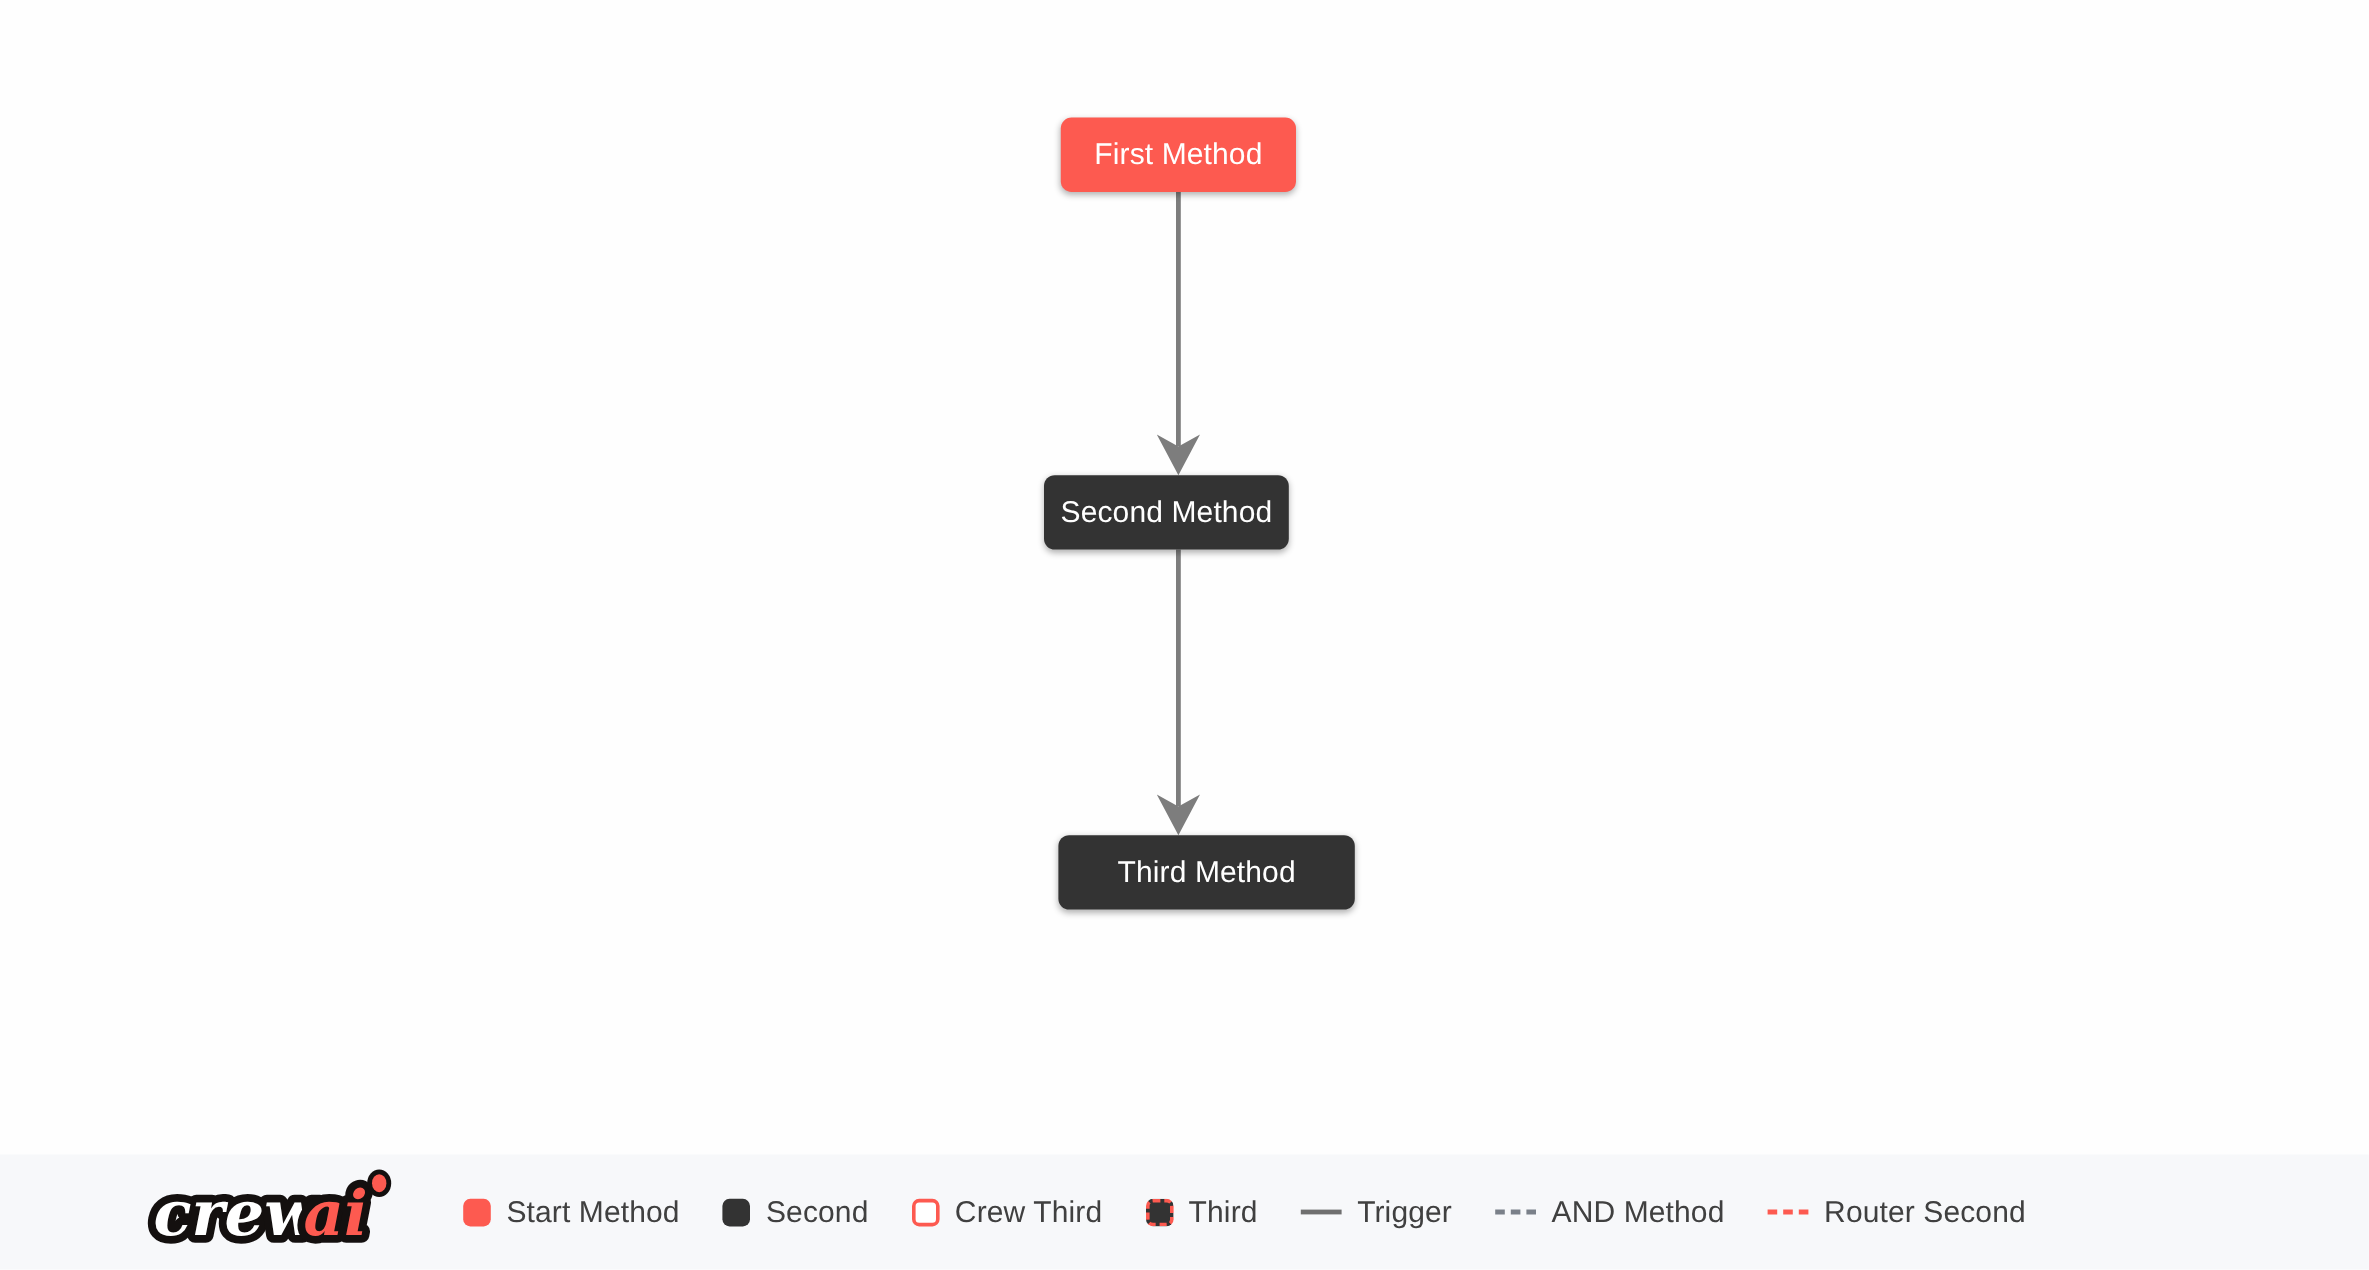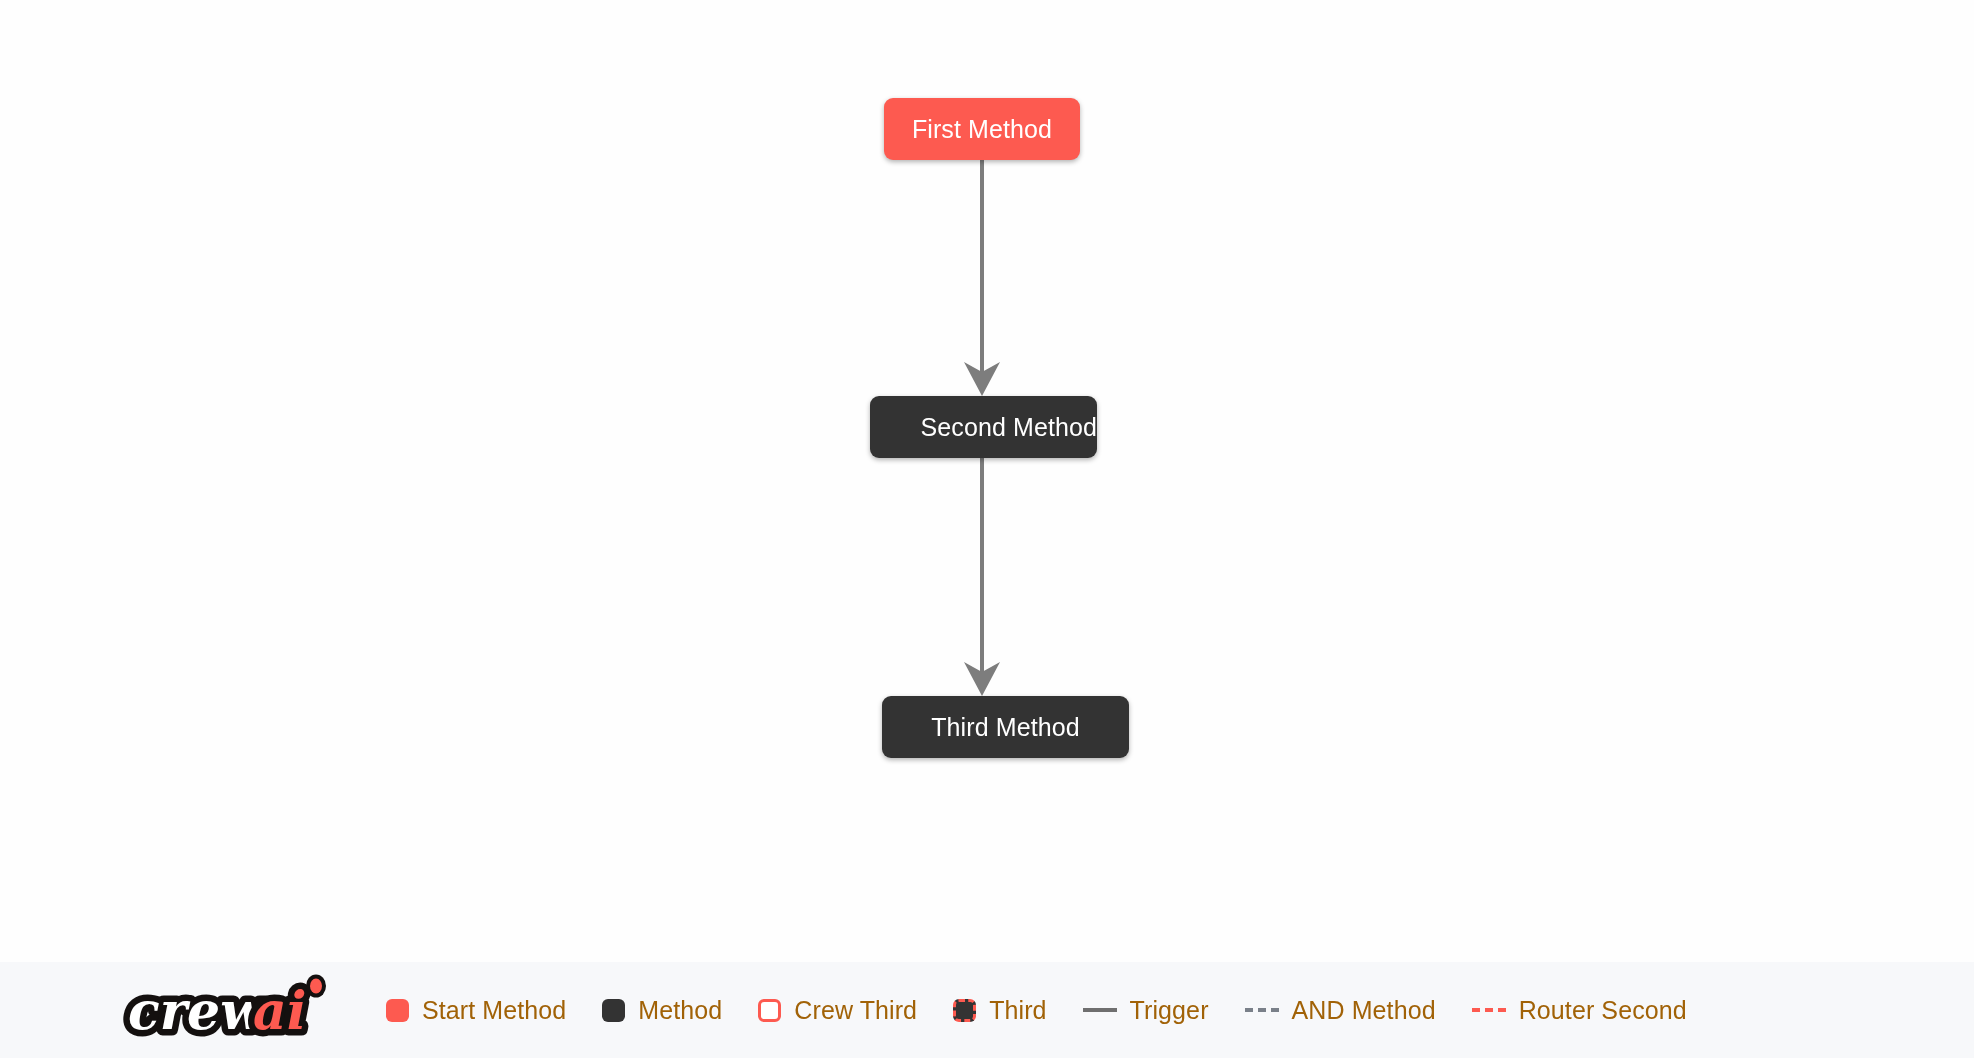--- a/index.html
+++ b/index.html
@@ -75,21 +75,21 @@
   }
 
   .legend-item {
     display: flex;
     align-items: center;
     margin-right: 36px;
     flex: none;
   }
   .legend-label {
     font-size: 25px;
-    color: #a16207;
+    color: #404040;
     white-space: nowrap;
     letter-spacing: 0.1px;
   }
 
   .swatch {
     width: 23px;
     height: 23px;
     border-radius: 6px;
     box-sizing: border-box;
     margin-right: 13px;
@@ -132,21 +132,21 @@
     <g>
       <line x1="982" y1="458" x2="982" y2="672" stroke="#7d7d7d" stroke-width="4"></line>
       <path d="M 982 696 L 964 662 L 982 672 L 1000 662 Z" fill="#7d7d7d"></path>
     </g>
   </svg>
 
   <div class="flow-node node-start" style="left:884px; top:98px; width:196px; height:62px;">
     <span>First Method</span>
   </div>
 
-  <div class="flow-node node-method" style="left:870px; top:396px; width:227px; height:62px;justify-content:flex-end;">
+  <div class="flow-node node-method" style="left:870px; top:396px; width:204px; height:62px;">
     <span>Second Method</span>
   </div>
 
   <div class="flow-node node-method" style="left:882px; top:696px; width:247px; height:62px;">
     <span>Third Method</span>
   </div>
 
 </div>
 
 <div id="legend-bar">
@@ -164,21 +164,21 @@
     <ellipse cx="196" cy="13" rx="6" ry="7.5" fill="#fd5a50"></ellipse>
   </svg>
 
   <div class="legend-item">
     <span class="swatch swatch-start"></span>
     <span class="legend-label">Start Method</span>
   </div>
 
   <div class="legend-item">
     <span class="swatch swatch-method"></span>
-    <span class="legend-label">Method</span>
+    <span class="legend-label">Second</span>
   </div>
 
   <div class="legend-item">
     <span class="swatch swatch-crew"></span>
     <span class="legend-label">Crew Third</span>
   </div>
 
   <div class="legend-item">
     <span class="swatch swatch-router"></span>
     <span class="legend-label">Third</span>

